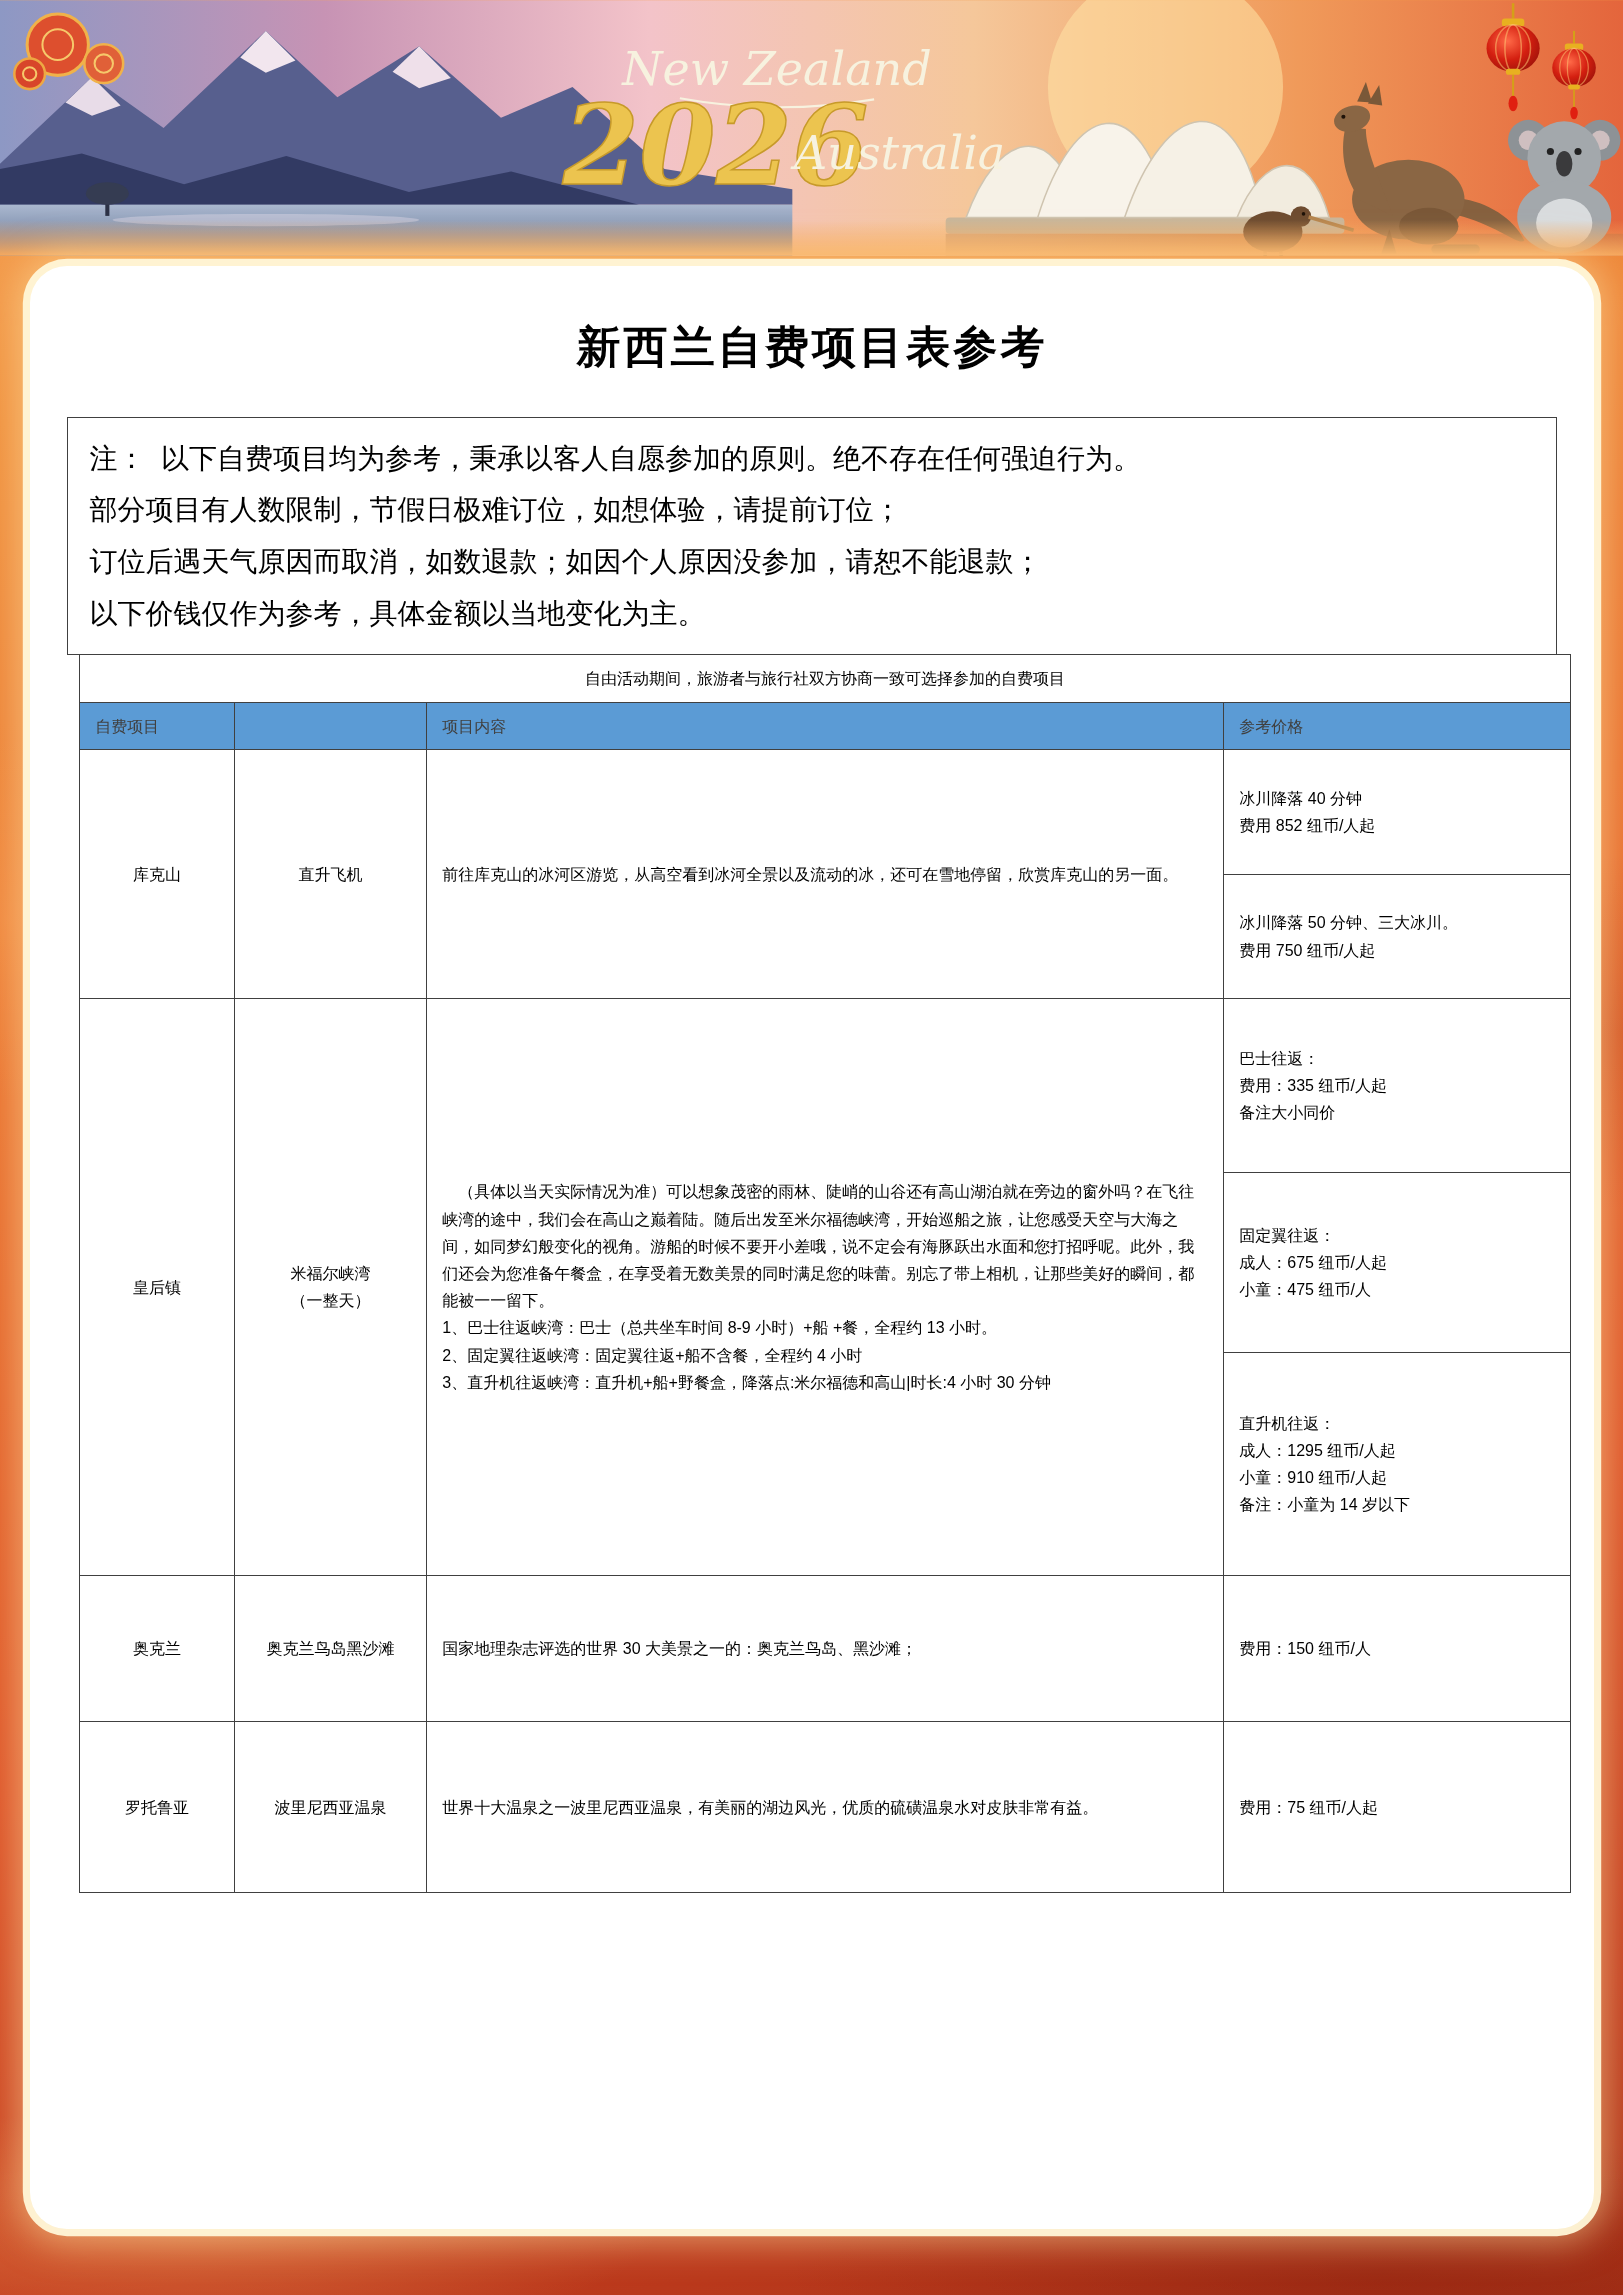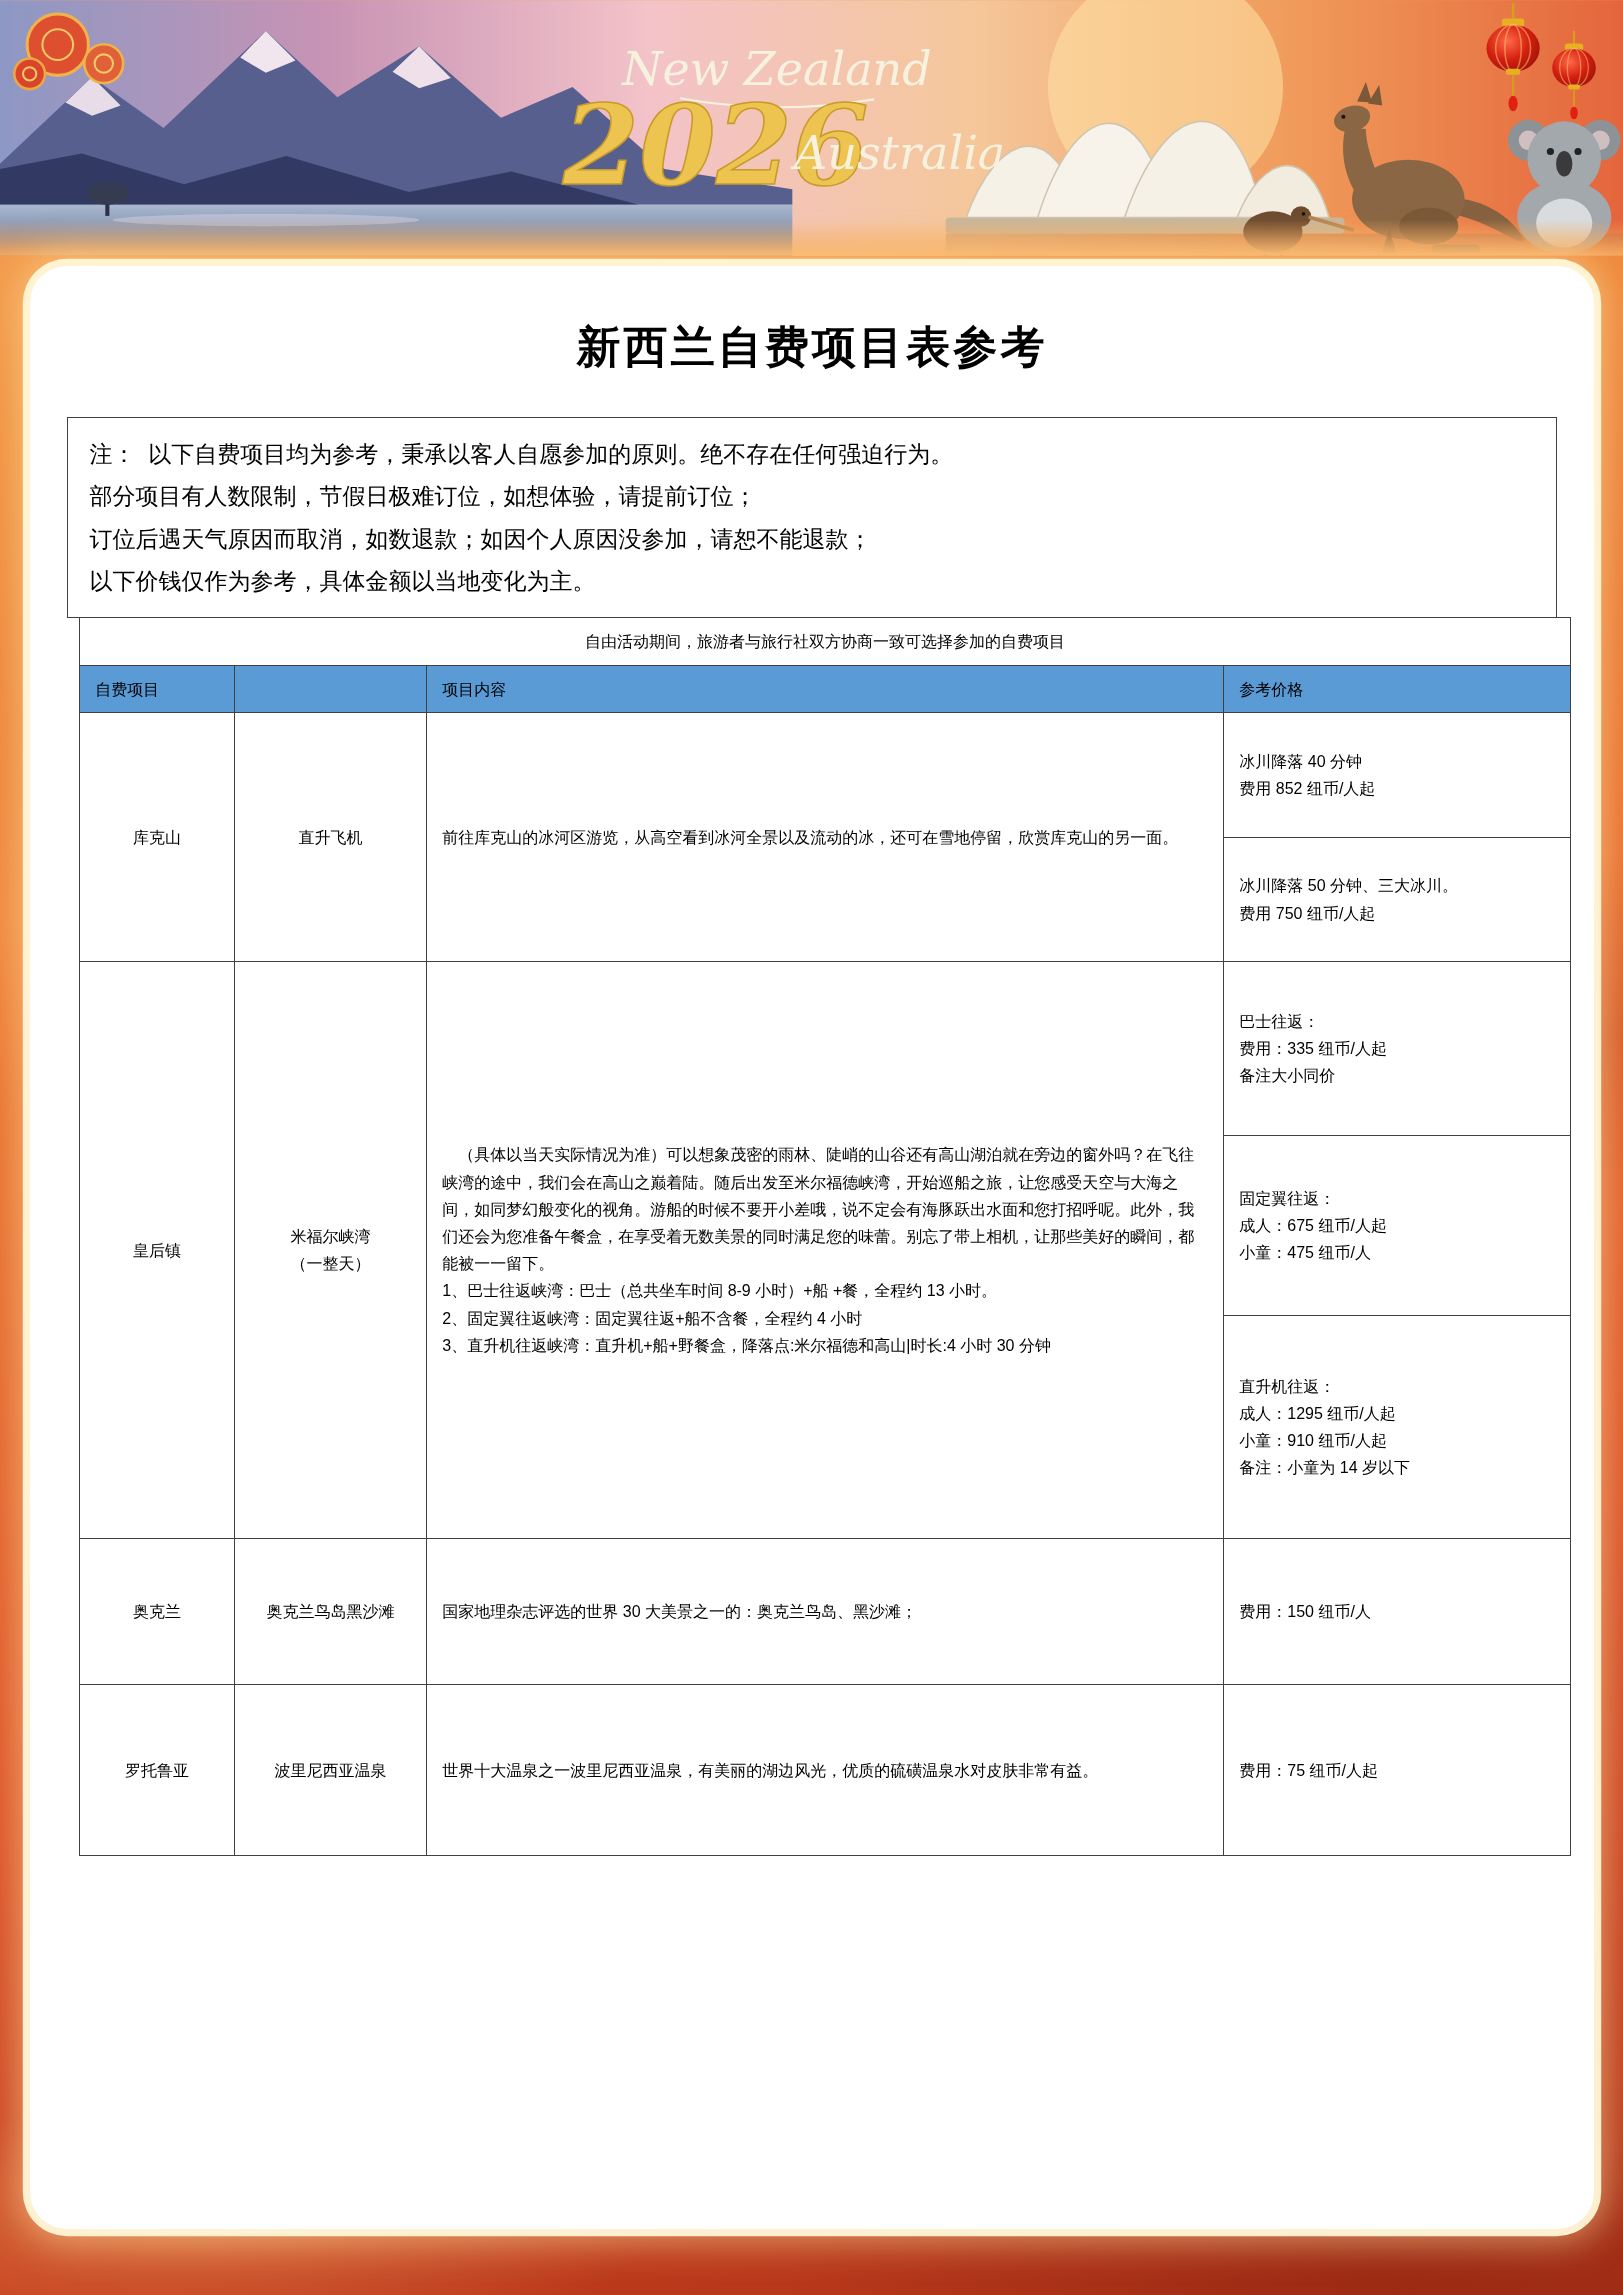--- a/index.html
+++ b/index.html
@@ -32,21 +32,21 @@
   .page-title {
     text-align:center;
     font-size:44px;
     font-weight:bold;
     letter-spacing:3.1px;
     margin:14.3px 0 40px 0;
   }
   .notes-box {
     border:1.5px solid #404040;
     padding:14.3px 21.5px;
-    font-size:23px;
+    font-size:28px;
     line-height:1.85;
   }
   .note-line { white-space:pre-wrap; }
 
   table.fee-table {
     width:100%;
     border-collapse:collapse;
     table-layout:fixed;
     font-size:16px;
     margin-top:-1.5px;
@@ -55,21 +55,21 @@
   .fee-table td, .fee-table th {
     border:1.5px solid #404040;
     vertical-align:middle;
     padding:10.2px 15.3px;
     line-height:1.7;
     word-break:break-all;
   }
   .intro-cell { text-align:center; height:45px; padding:7.2px 15.3px; }
   .fee-table th {
     background:#5B9BD5;
-    color:#000000;
+    color:#404040;
     font-weight:normal;
     text-align:left;
     height:47px;
     padding:5.1px 15.3px;
   }
   .c-center { text-align:center; }
   .pre { white-space:pre-line; }
   .desc { padding:13.3px 19.4px; }
   tr.h-r1a { height:125px; }
   tr.h-r1b { height:124px; }

